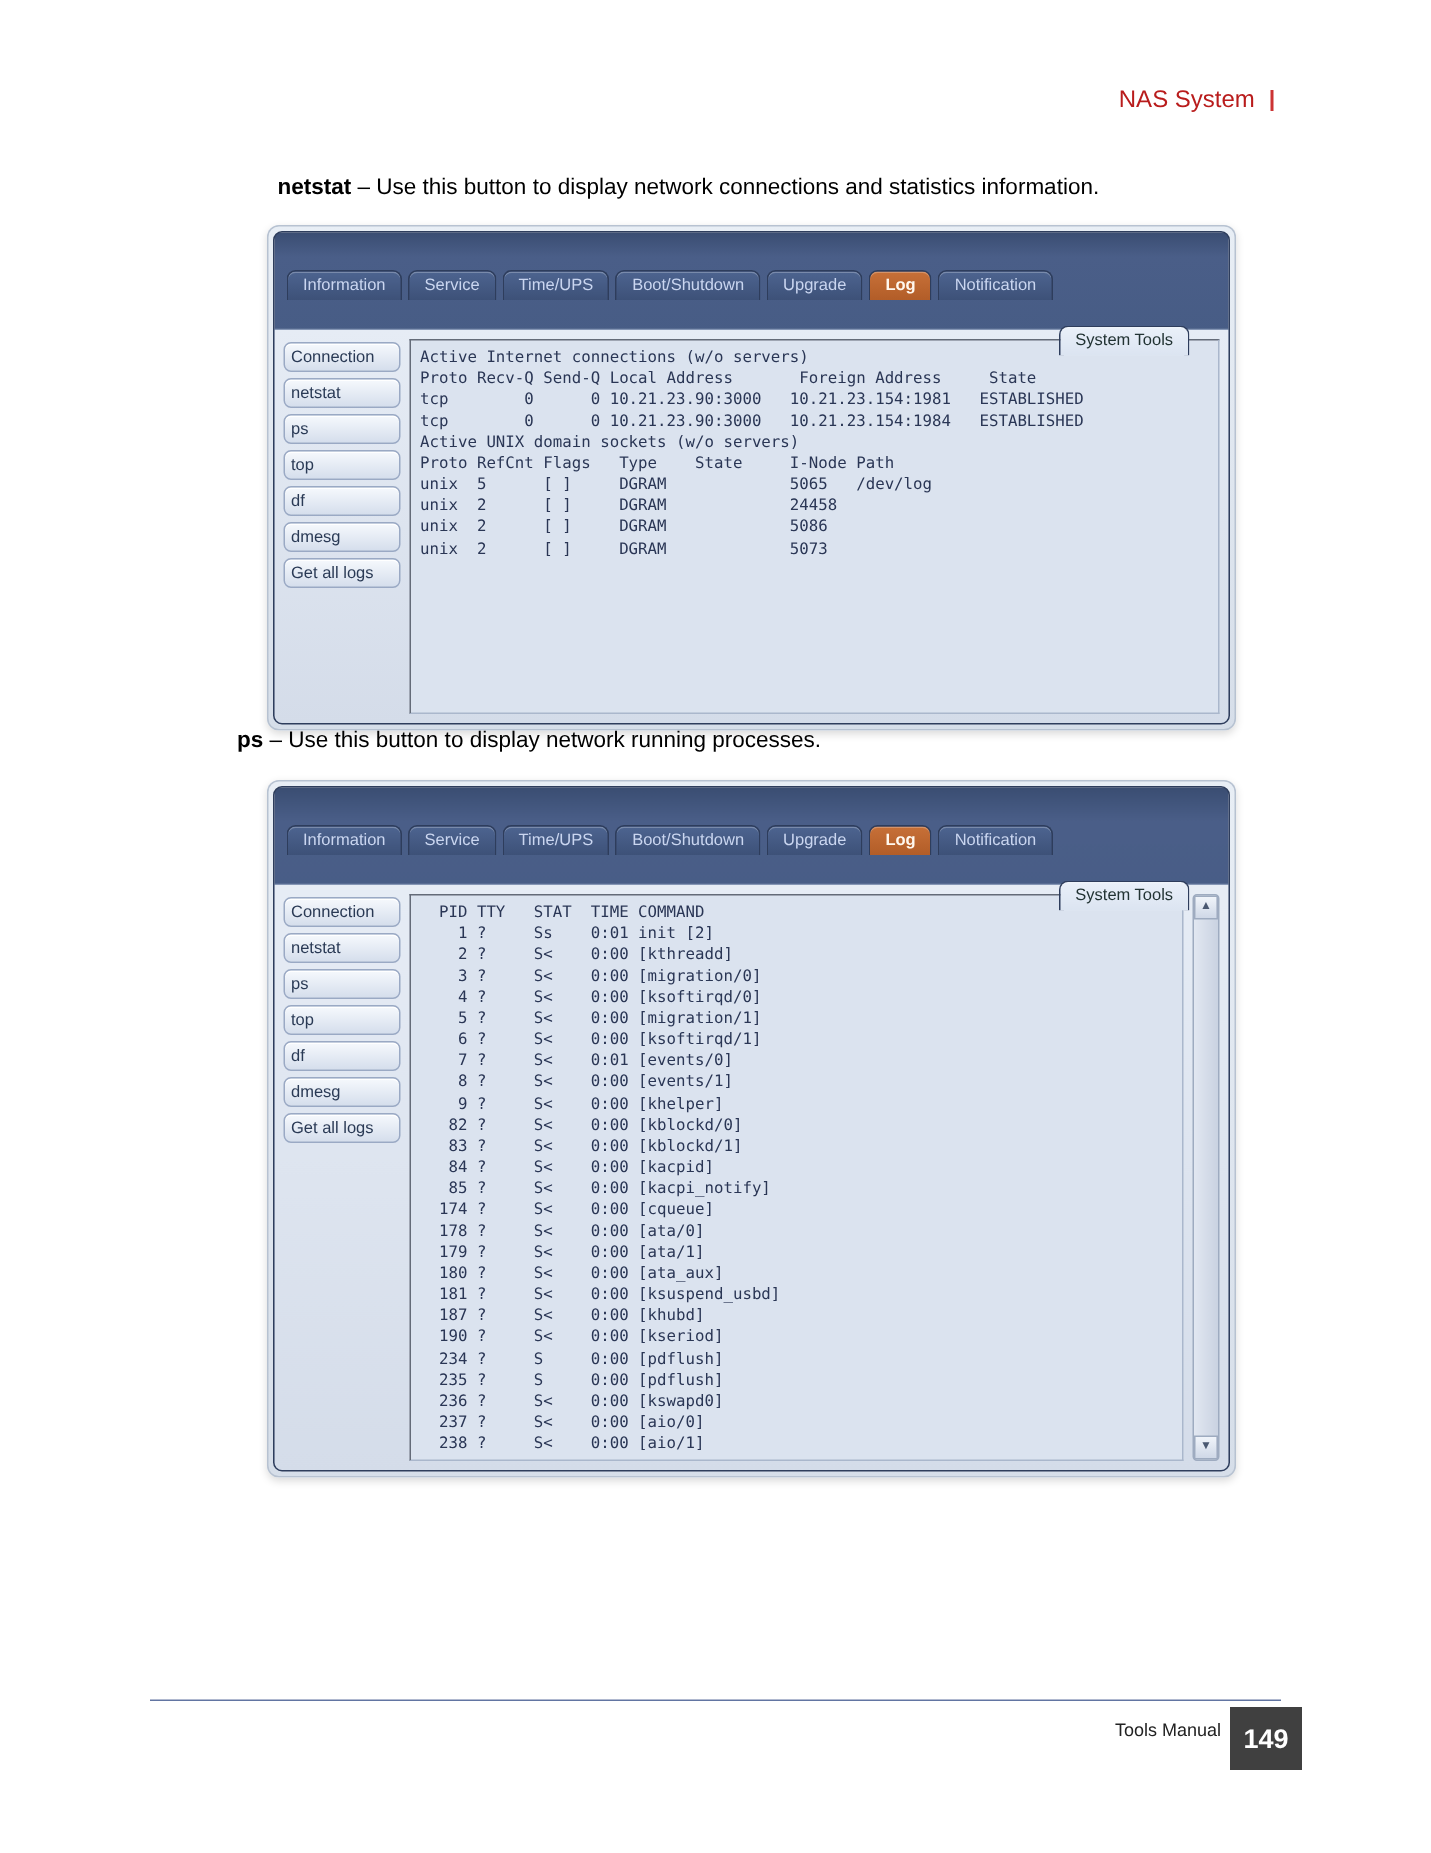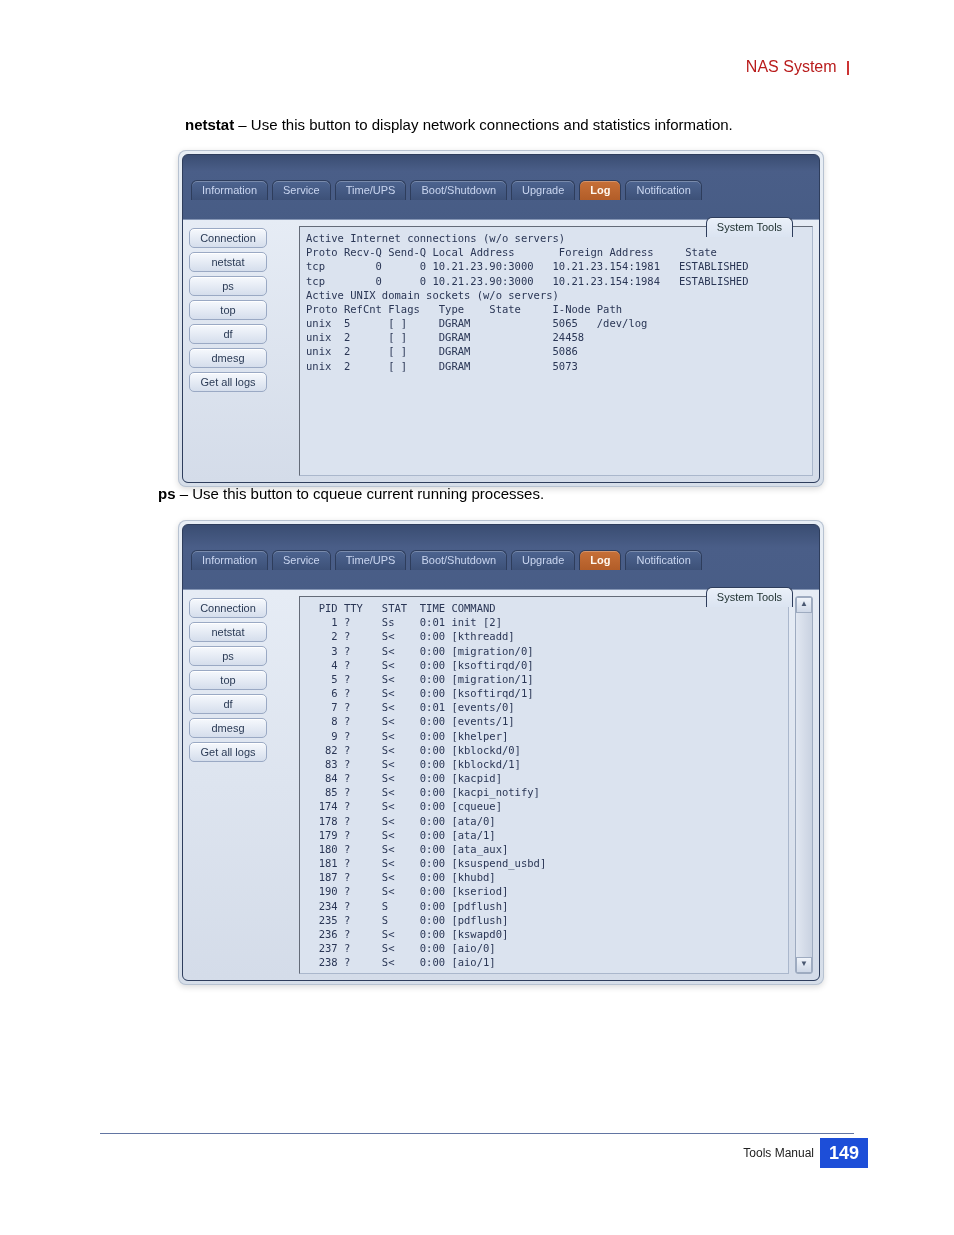--- a/index.html
+++ b/index.html
@@ -63,41 +63,40 @@
   }
   .sidebar {
     width: 78px;
     display: flex;
     flex-direction: column;
     gap: 4px;
     padding-top: 2px;
   }
   .sidebtn {
     font-size: 11px;
-    text-align: center;
+    text-align: left;
     padding: 3px 4px;
     border-radius: 5px;
     background: linear-gradient(#f6f9fd, #d5deec);
     border: 1px solid #9aa9c4;
     color: #2a3a55;
     box-shadow: inset 0 1px 0 #fff;
     cursor: pointer;
   }
   .output-box {
     flex: 1;
     background: #dbe3ef;
     border: 1px inset #aab7cc;
     padding: 4px 6px;
     font-family: "Lucida Console", Consolas, monospace;
     font-size: 10.5px;
     line-height: 1.35;
     color: #2a3655;
     overflow: auto;
     white-space: pre;
-    margin-left: 26px;
   }
   .panel1 .content-frame { min-height: 250px; }
   .panel1 .output-box { min-height: 240px; }
   .panel2 .content-frame { min-height: 300px; }
   .panel2 .output-box { min-height: 290px; }
 
   .scrollbar-fake {
     width: 16px;
     background: linear-gradient(90deg,#e1e7f1,#c9d2e1);
     border: 1px solid #9eabc0;
@@ -114,22 +113,22 @@
     line-height: 12px;
     text-align: center;
     color: #4a5871;
     cursor: pointer;
   }
 
   .footer-line { position: absolute; left: 100px; right: 100px; top: 1133px; height: 1px; background: #203a7a; opacity: 0.7; }
   .footer-text { position: absolute; right: 140px; top: 1146px; font-size: 12px; color: #222; }
   .page-num-box {
     position: absolute; right: 86px; top: 1138px;
-    width: 48px; height: 30px;
-    background: #1d4ed8; color: #fff;
+    width: 48px; height: 42px;
+    background: #404040; color: #fff;
     font-weight: bold; font-size: 18px;
     display: flex; align-items: center; justify-content: center;
   }
 </style>
 </head>
 <body>
 
 <div class="page">
   <div class="header-right">
     <span>NAS System</span>
@@ -170,21 +169,21 @@
 Proto RefCnt Flags   Type    State     I-Node Path
 unix  5      [ ]     DGRAM             5065   /dev/log
 unix  2      [ ]     DGRAM             24458
 unix  2      [ ]     DGRAM             5086
 unix  2      [ ]     DGRAM             5073</div>
       </div>
     </div>
   </div>
 
   <div class="section-desc" style="top:485px;">
-    <strong>ps</strong><span> – Use this button to cqueue current running processes.</span>
+    <strong>ps</strong><span> – Use this button to display network running processes.</span>
   </div>
 
   <div class="panel-outer panel2" style="top:520px;">
     <div class="panel-inner">
       <div class="tabbar">
         <div class="tab">Information</div>
         <div class="tab">Service</div>
         <div class="tab">Time/UPS</div>
         <div class="tab">Boot/Shutdown</div>
         <div class="tab">Upgrade</div>

